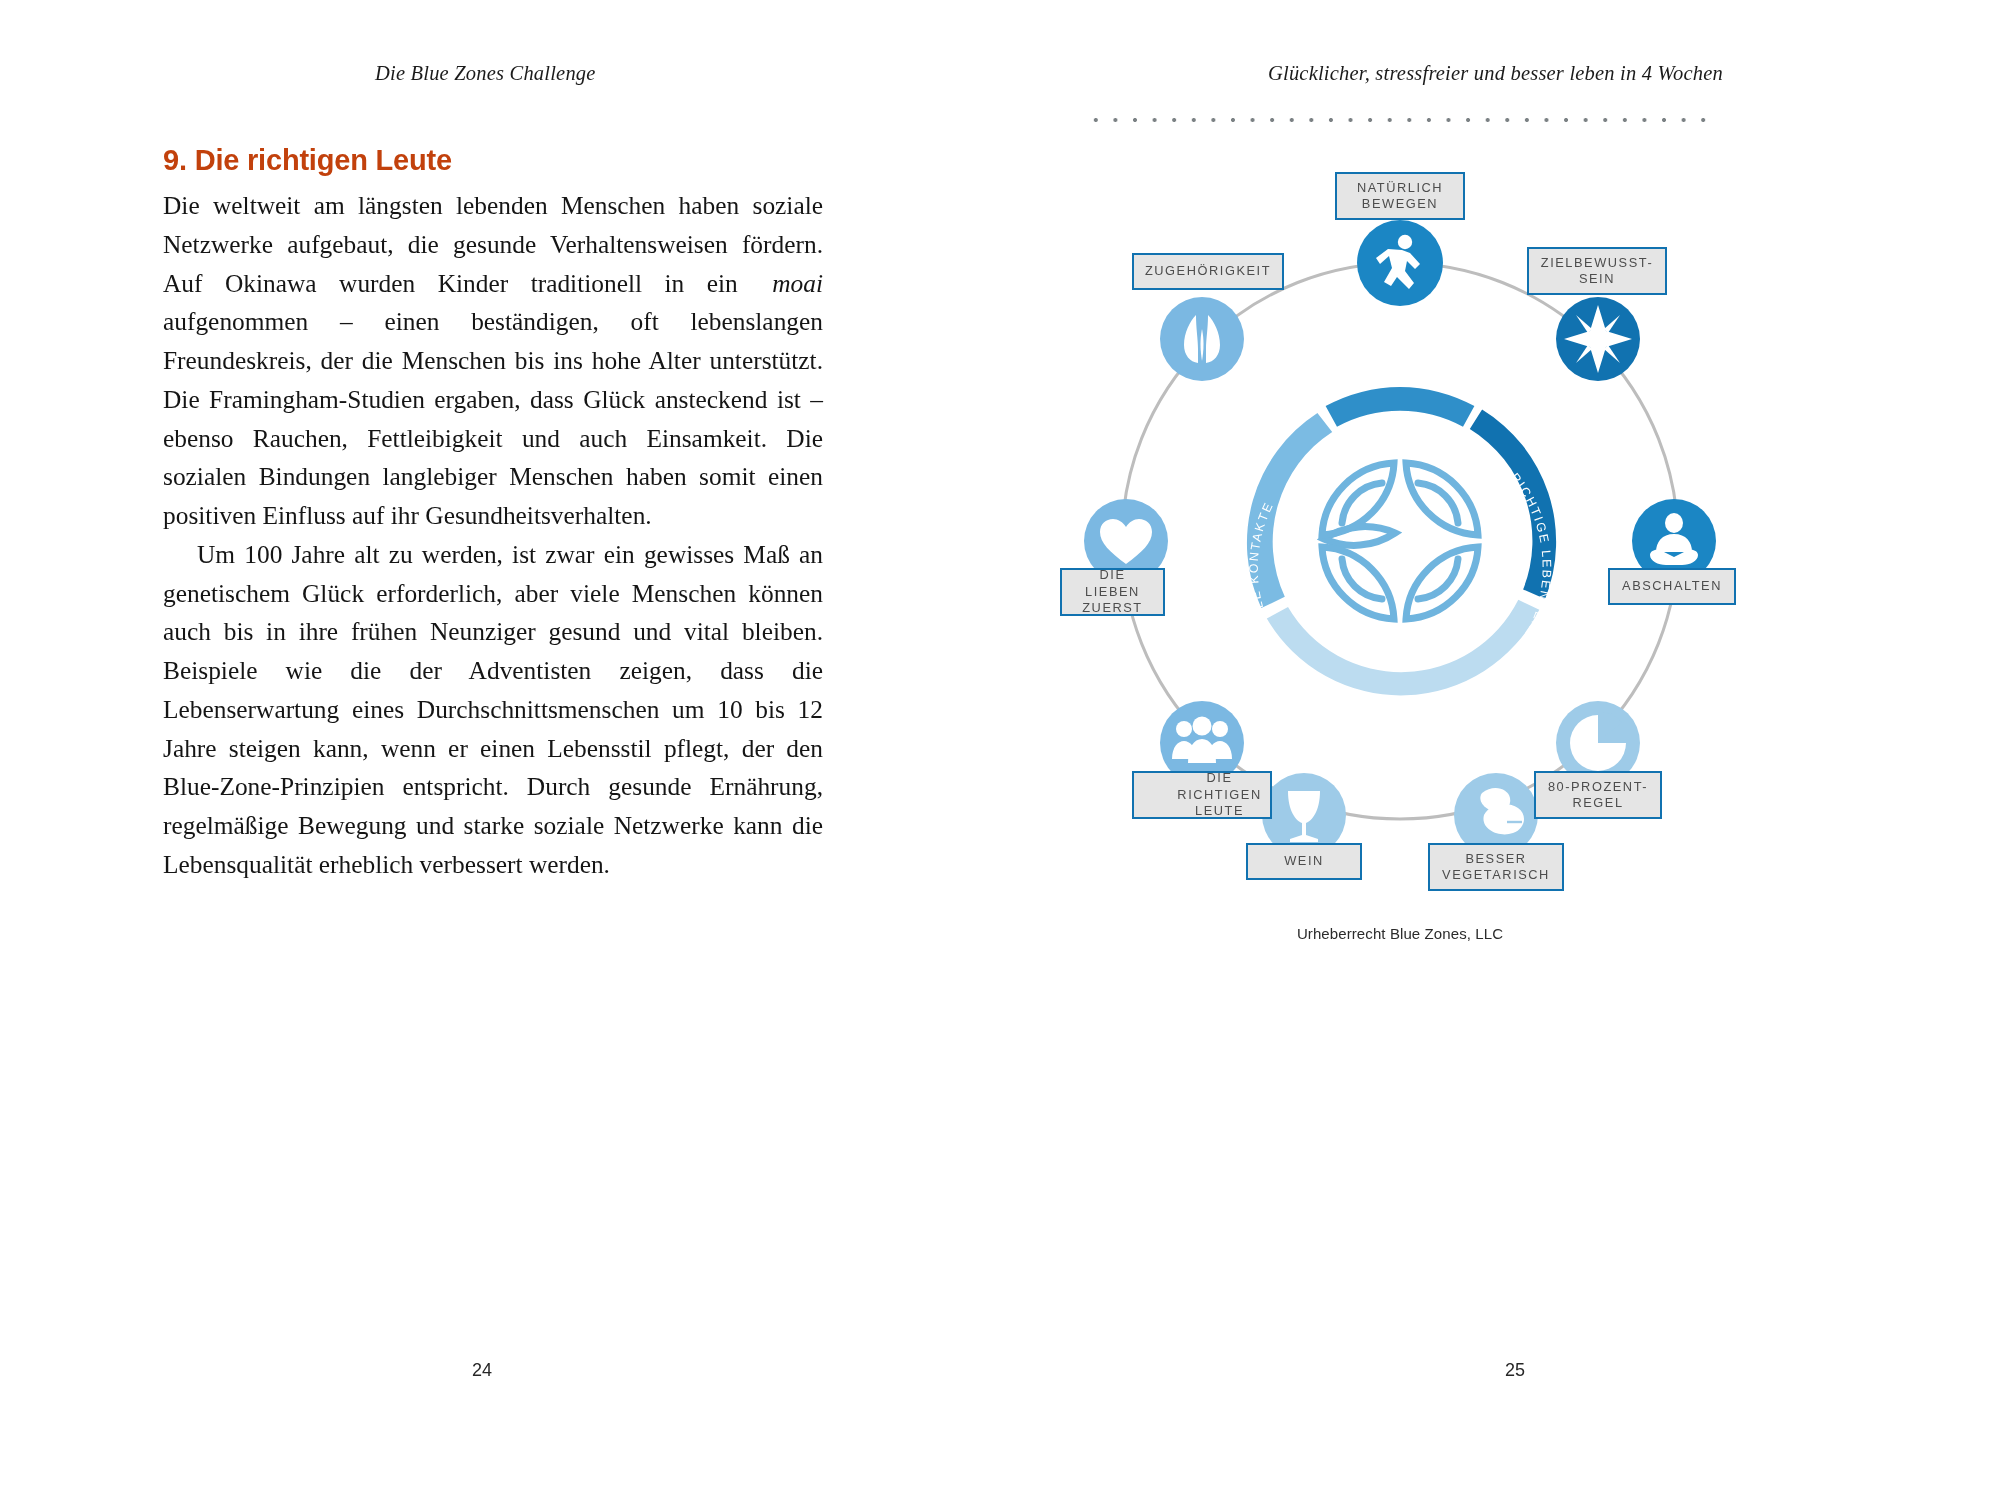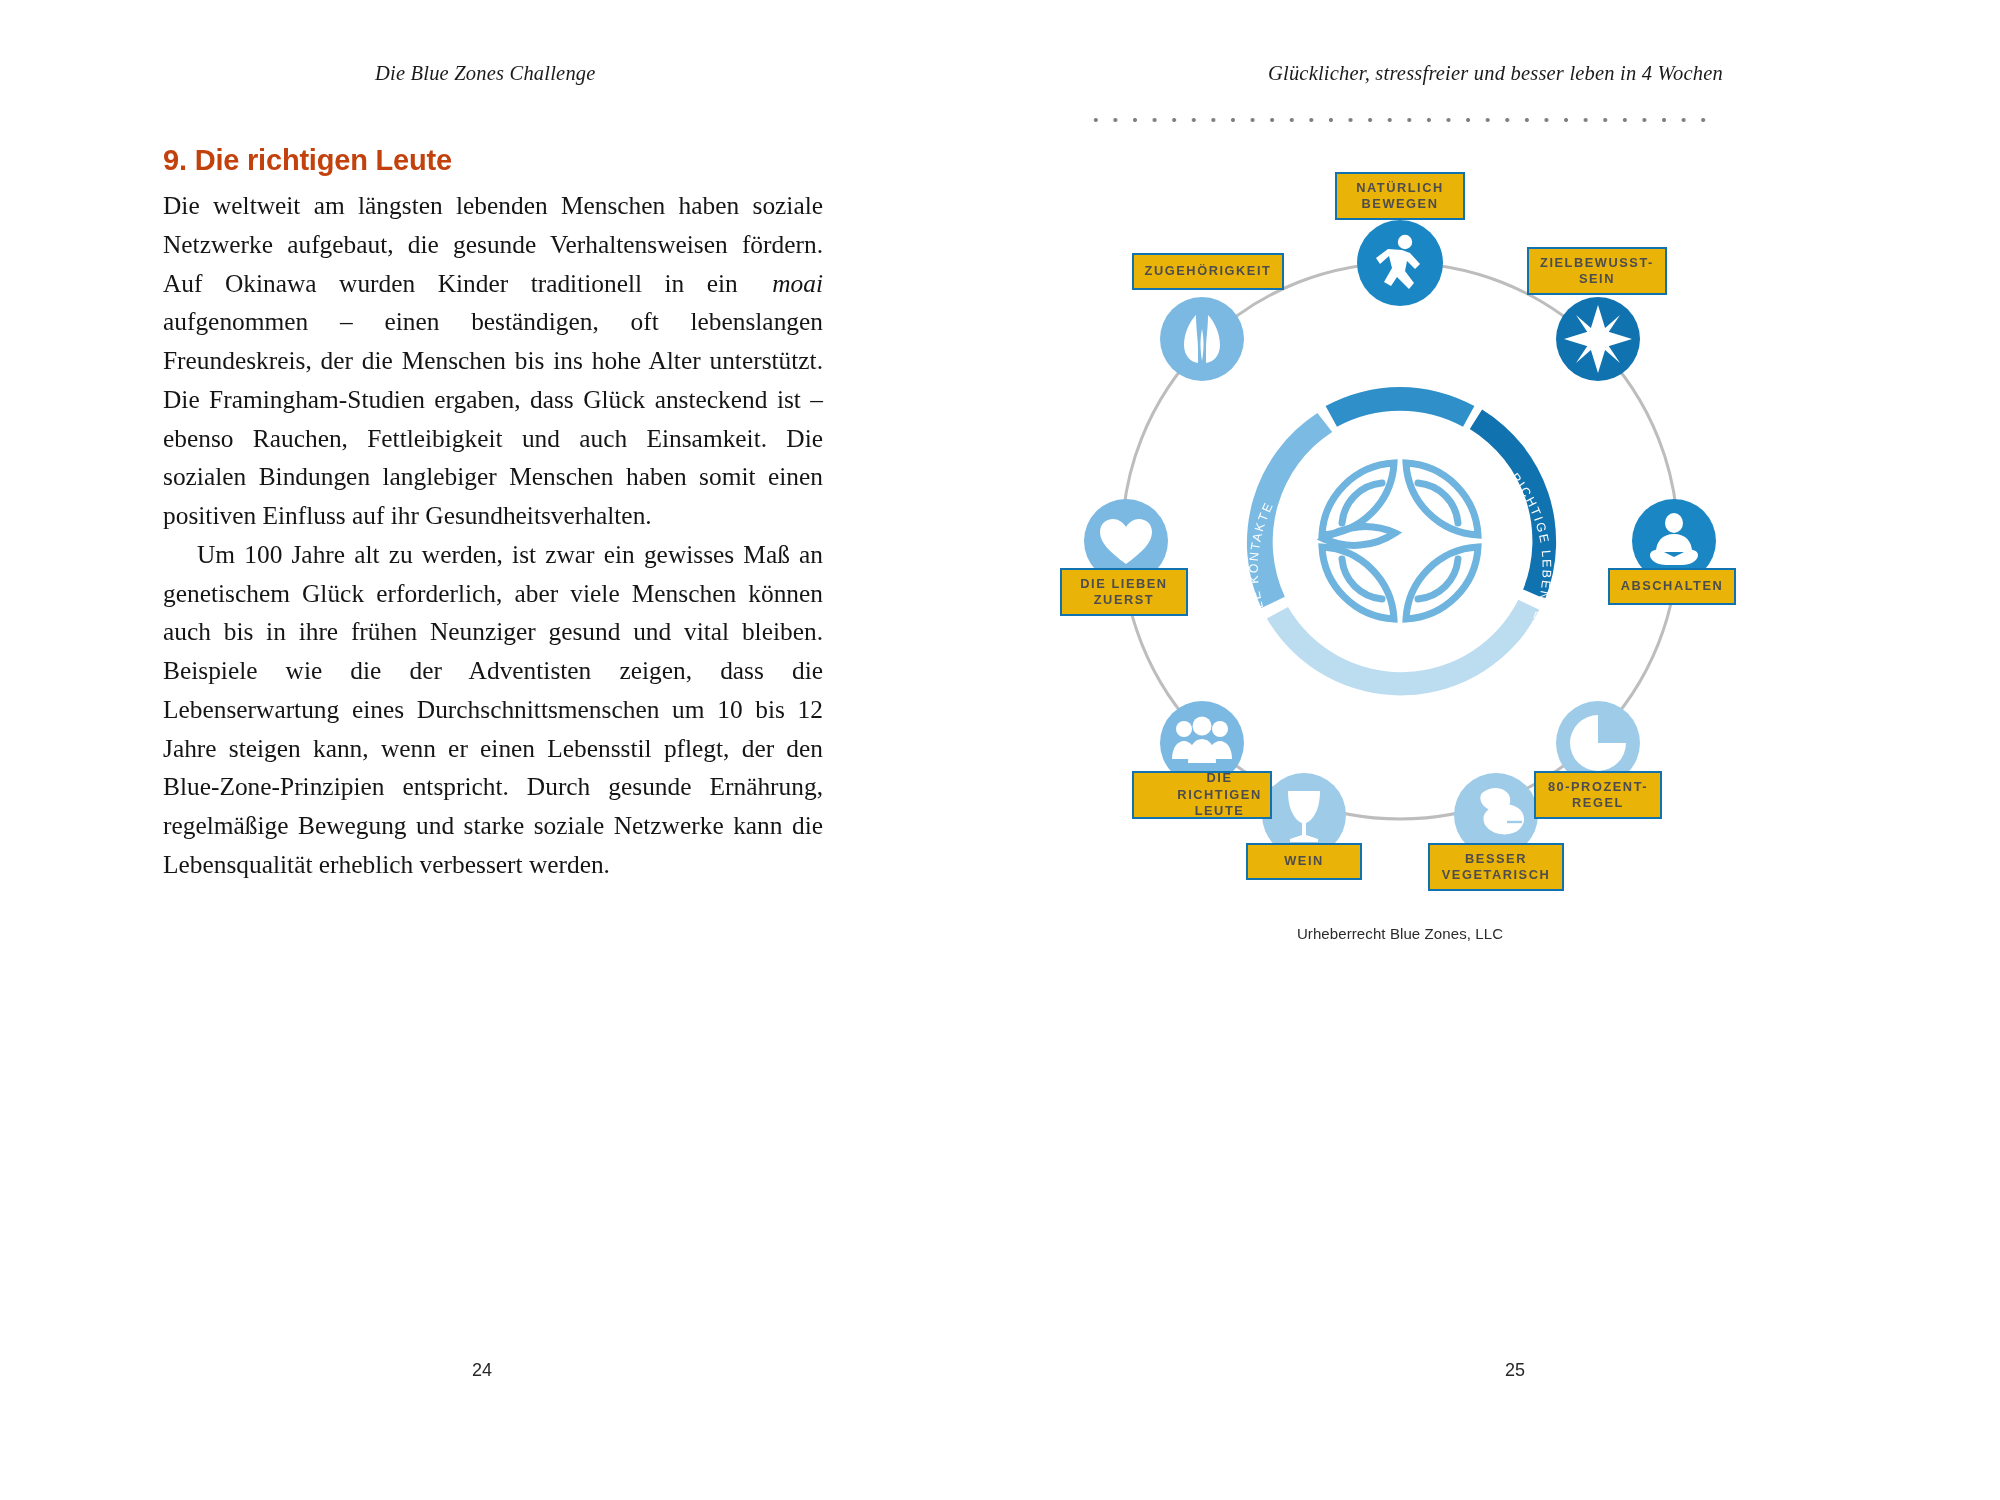--- a/index.html
+++ b/index.html
@@ -86,27 +86,27 @@
   .wheel{
     position:relative;
     width:700px;height:760px;
     margin-top:20px;
   }
   .wheel svg{position:absolute;left:0;top:0;}
 
   
   .plate{
     position:absolute;
-    background:#eab308;
+    background:#e5e5e5;
     border:2.2px solid #1172b0;
     box-sizing:border-box;
     display:flex;align-items:center;justify-content:center;
     text-align:center;
     font-family:"Liberation Sans", sans-serif;
-    font-weight:bold;
+    font-weight:normal;
     font-size:12.8px;
     letter-spacing:1.55px;
     color:#4d4d4d;
     line-height:1.28;
     padding:5px 10px;
     white-space:pre-line;
     z-index:6;
   }
 
   .caption{
@@ -307,21 +307,21 @@
 REGEL</div>
 
       <div class="plate" style="left:378px;top:700px;width:136px;height:48px;">BESSER
 VEGETARISCH</div>
 
       <div class="plate" style="left:196px;top:700px;width:116px;height:37px;">WEIN</div>
 
       <div class="plate" style="left:82px;top:628px;width:140px;height:48px;padding-left:45px;">DIE RICHTIGEN
 LEUTE</div>
 
-      <div class="plate" style="left:10px;top:425px;width:128px;height:48px;">DIE LIEBEN
+      <div class="plate" style="left:10px;top:425px;width:105px;height:48px;">DIE LIEBEN
 ZUERST</div>
 
       <div class="plate" style="left:82px;top:110px;width:152px;height:37px;">ZUGEHÖRIGKEIT</div>
 
       <div class="caption">Urheberrecht Blue Zones, LLC</div>
     </div>
   </div>
 
   <div class="folio left">24</div>
   <div class="folio right">25</div>

